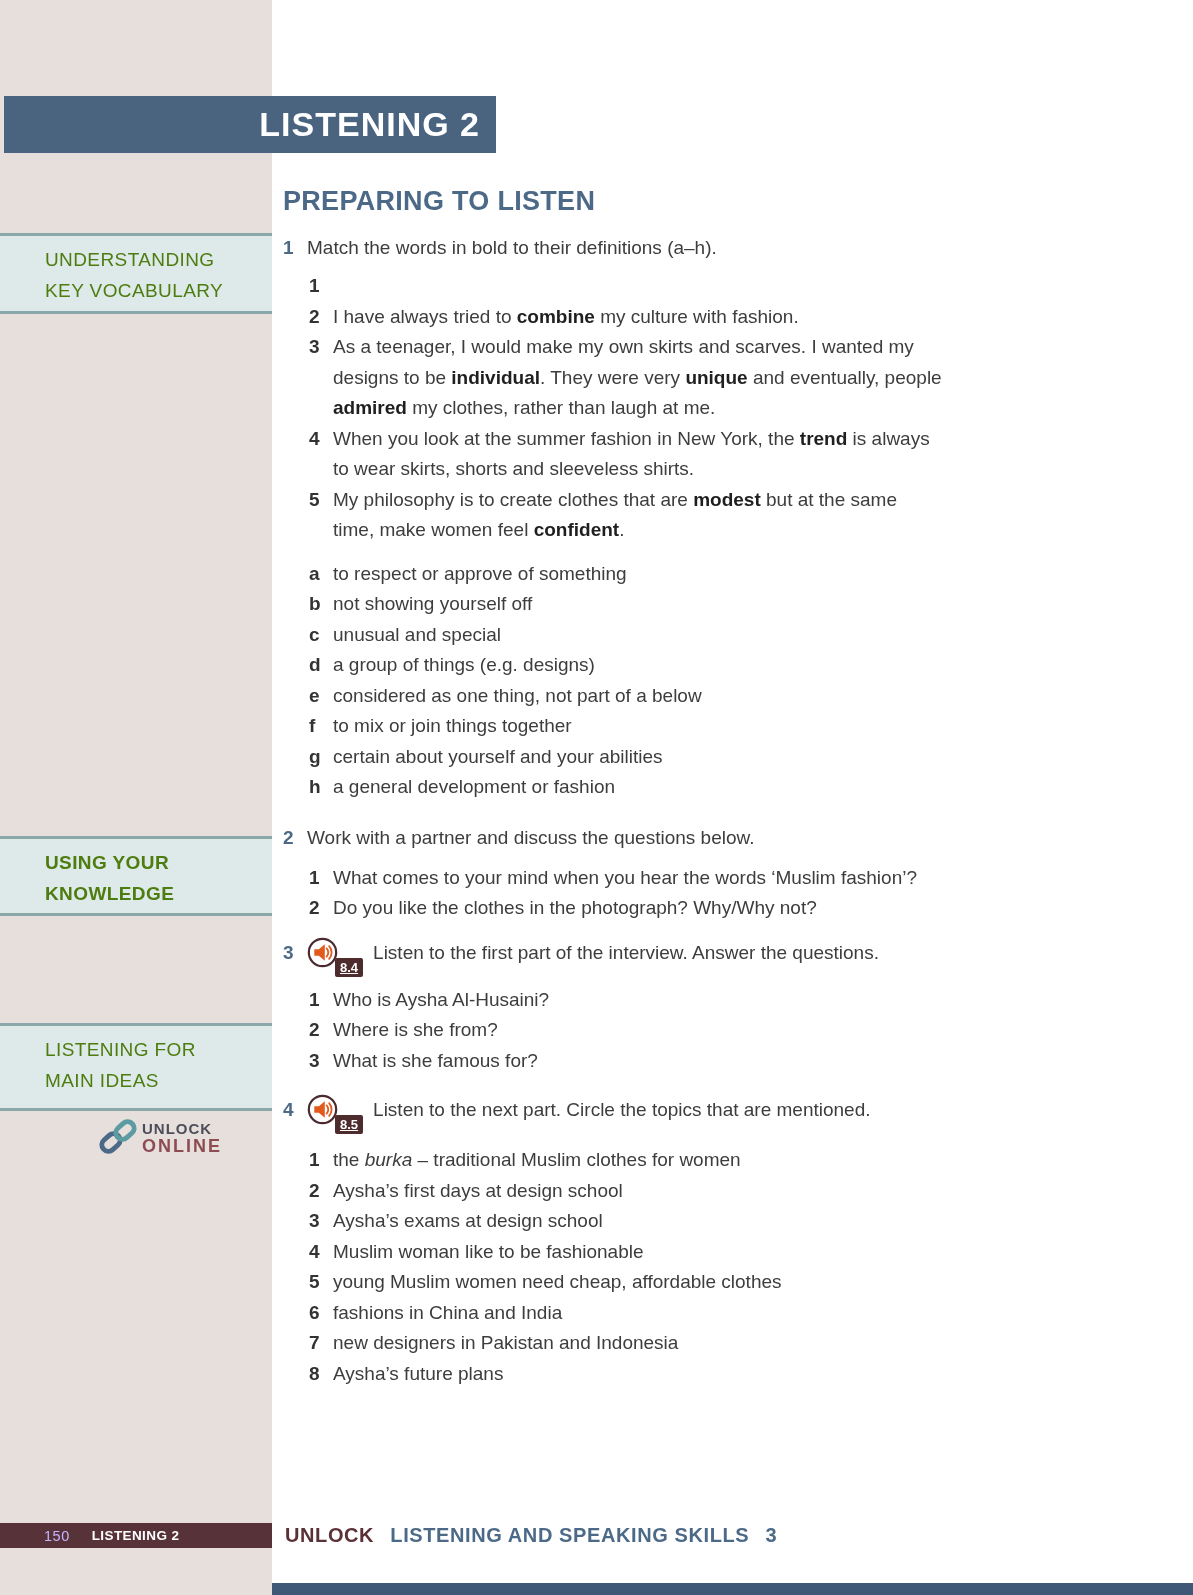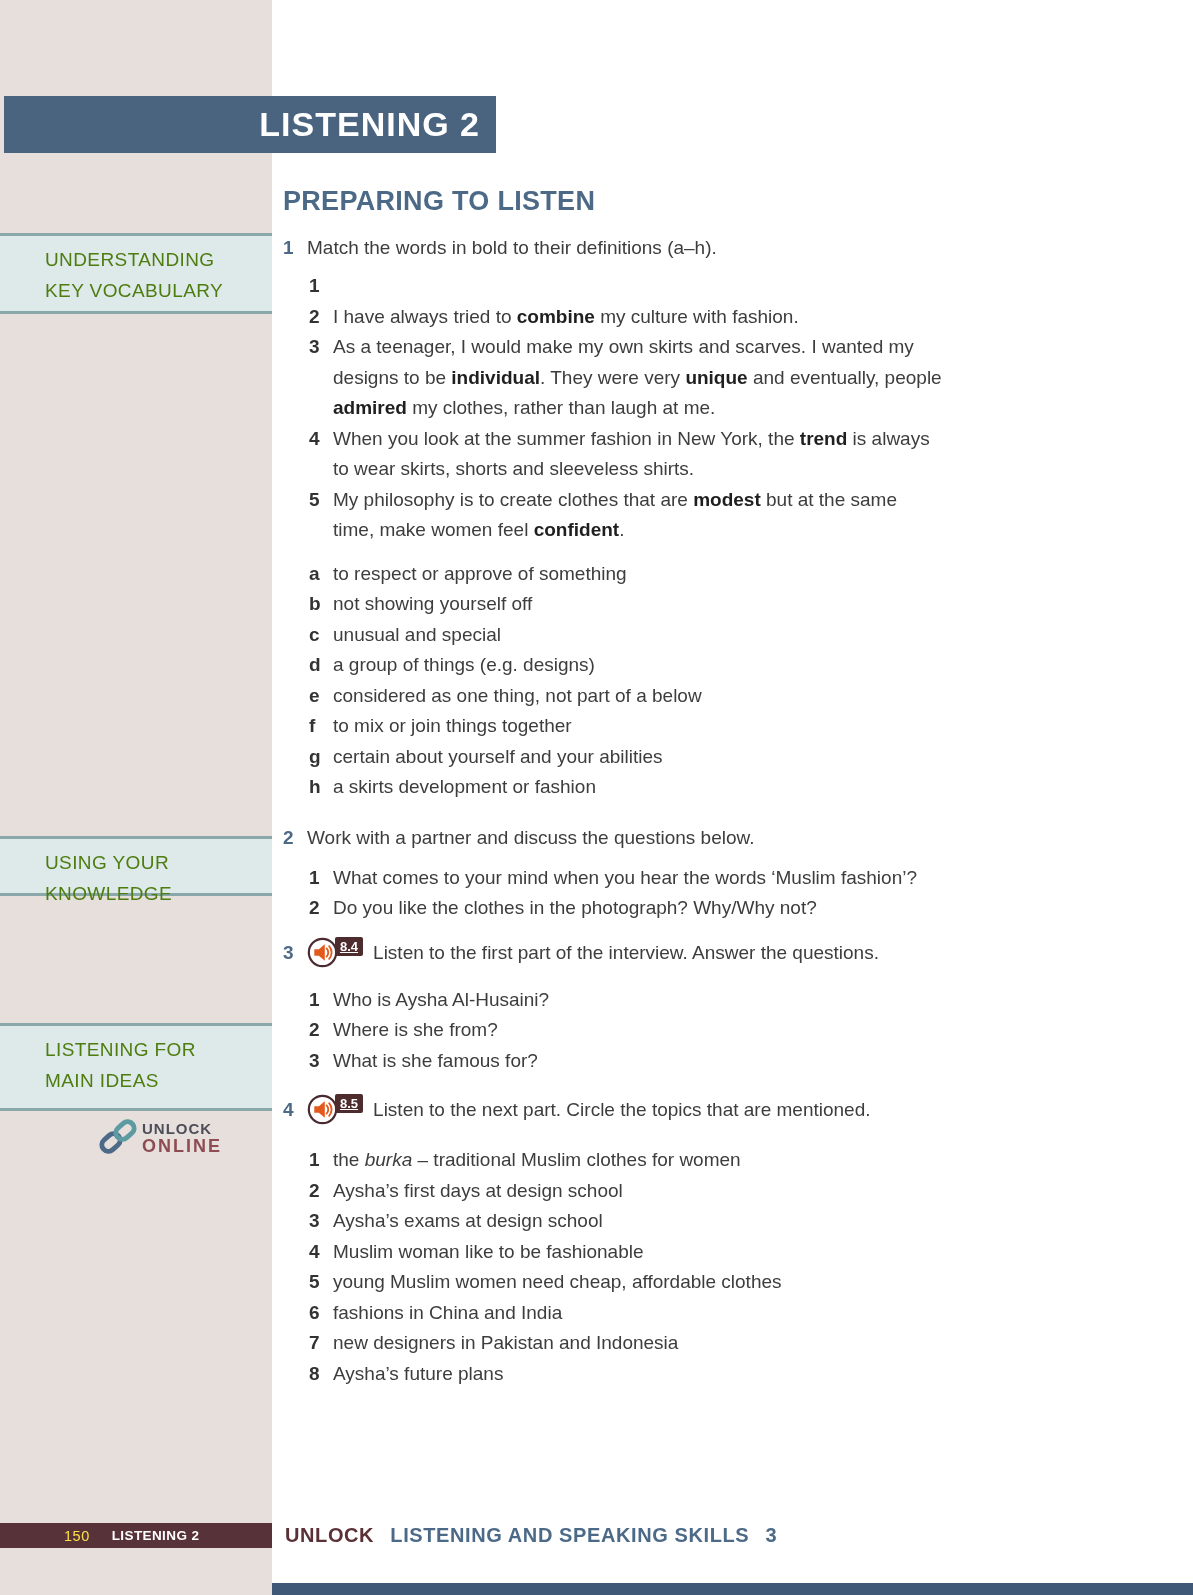--- a/index.html
+++ b/index.html
@@ -16,63 +16,63 @@
     line-height:57px;text-align:right;padding-right:16px;box-sizing:border-box;
   }
   
   .side-label{
     position:absolute;left:0;width:272px;background:#dee9e9;
     border-top:3px solid #8aa7a9;border-bottom:3px solid #8aa7a9;
     box-sizing:border-box;color:#4d7c0f;font-size:19px;letter-spacing:.4px;
     line-height:31px;padding:8px 10px 6px 45px;font-weight:500;
   }
   #lbl-1{top:233px;height:81px;}
-  #lbl-2{top:836px;height:60px;}
+  #lbl-2{top:836px;height:80px;font-weight:bold;}
   #lbl-3{top:1023px;height:88px;}
   
   .unlock-online{position:absolute;left:98px;top:1116px;display:flex;align-items:center;}
   .uo-text{margin-left:4px;}
   .uo-unlock{font-size:15px;font-weight:700;color:#4d4d58;letter-spacing:1px;line-height:16px;}
   .uo-online{font-size:18px;font-weight:700;color:#8d4b52;letter-spacing:2px;line-height:19px;}
   
   .main{position:absolute;left:283px;top:0;width:745px;}
   .section-heading{
     margin:0;color:#4c6a87;font-size:27px;font-weight:700;letter-spacing:.3px;line-height:30px;
   }
   #heading-preparing{margin-top:186px;}
   #heading-while{margin-top:38px;}
   .exrow{display:flex;align-items:flex-start;font-size:19px;line-height:30px;}
   .exrow.m1{margin-top:17px;}
   .exrow.m2{margin-top:20px;}
   .exrow.m3{margin-top:14px;}
   .exrow.m4{margin-top:19px;}
   .exnum{color:#4c6a87;font-weight:700;width:24px;flex:0 0 24px;}
   .exinstr{color:#3d3d3d;}
-  .audio-cluster{display:flex;align-items:flex-start;margin-right:10px;margin-top:-1px;}
+  .audio-cluster{display:flex;align-items:flex-end;margin-right:10px;margin-top:-1px;}
   .audio-badge{
     background:#4e2b2d;color:#ffffff;font-size:13px;font-weight:700;
     padding:2px 5px 2px 5px;margin-left:-3px;border-radius:2px;
     text-decoration:underline;line-height:15px;
   }
   .sublist{padding-left:26px;}
   .sublist.sents{margin-top:8px;}
   .sublist.defs{margin-top:13px;}
   .sublist.qs2{margin-top:10px;}
   .sublist.qs3{margin-top:8px;}
   .sublist.topics{margin-top:11px;}
   .subrow{display:flex;align-items:flex-start;font-size:19px;line-height:30.5px;}
   .subnum{font-weight:700;color:#333333;width:24px;flex:0 0 24px;}
   .subtext{white-space:pre-wrap;color:#3d3d3d;}
   .subtext b{color:#1f1f1f;}
   
   .footer-bar{
     position:absolute;left:0;top:1523px;width:272px;height:25px;background:#573238;
     display:flex;align-items:center;box-sizing:border-box;padding-left:44px;
   }
-  .footer-pagenum{color:#fde047;font-size:14.5px;letter-spacing:.5px;margin-left:20px;}
+  .footer-pagenum{color:#c4b5fd;font-size:14.5px;letter-spacing:.5px;}
   .footer-sec{color:#ffffff;font-size:13.5px;font-weight:700;letter-spacing:.4px;margin-left:22px;}
   .footer-right{
     position:absolute;left:285px;top:1523px;height:25px;line-height:25px;
     font-size:20px;letter-spacing:.6px;white-space:nowrap;
   }
   .fr-brand{color:#5a3136;font-weight:700;}
   .fr-series{color:#4c6a87;font-weight:600;margin-left:10px;}
   .fr-level{color:#4c6a87;font-weight:600;margin-left:10px;}
   .bottom-navy{position:absolute;left:272px;top:1583px;width:921px;height:12px;background:#3f5877;}
 </style>
@@ -183,21 +183,21 @@
           <span class="subtext">to mix or join things together</span>
         </div>
 
         <div class="subrow">
           <span class="subnum">g</span>
           <span class="subtext">certain about yourself and your abilities</span>
         </div>
 
         <div class="subrow">
           <span class="subnum">h</span>
-          <span class="subtext">a skirts development or fashion</span>
+          <span class="subtext">a general development or fashion</span>
         </div>
       </div>
 
     <div class="exrow m2">
       <span class="exnum">2</span>
       <span class="exinstr">Work with a partner and discuss the questions below.</span>
     </div>
 
     <div class="sublist qs2">
 

